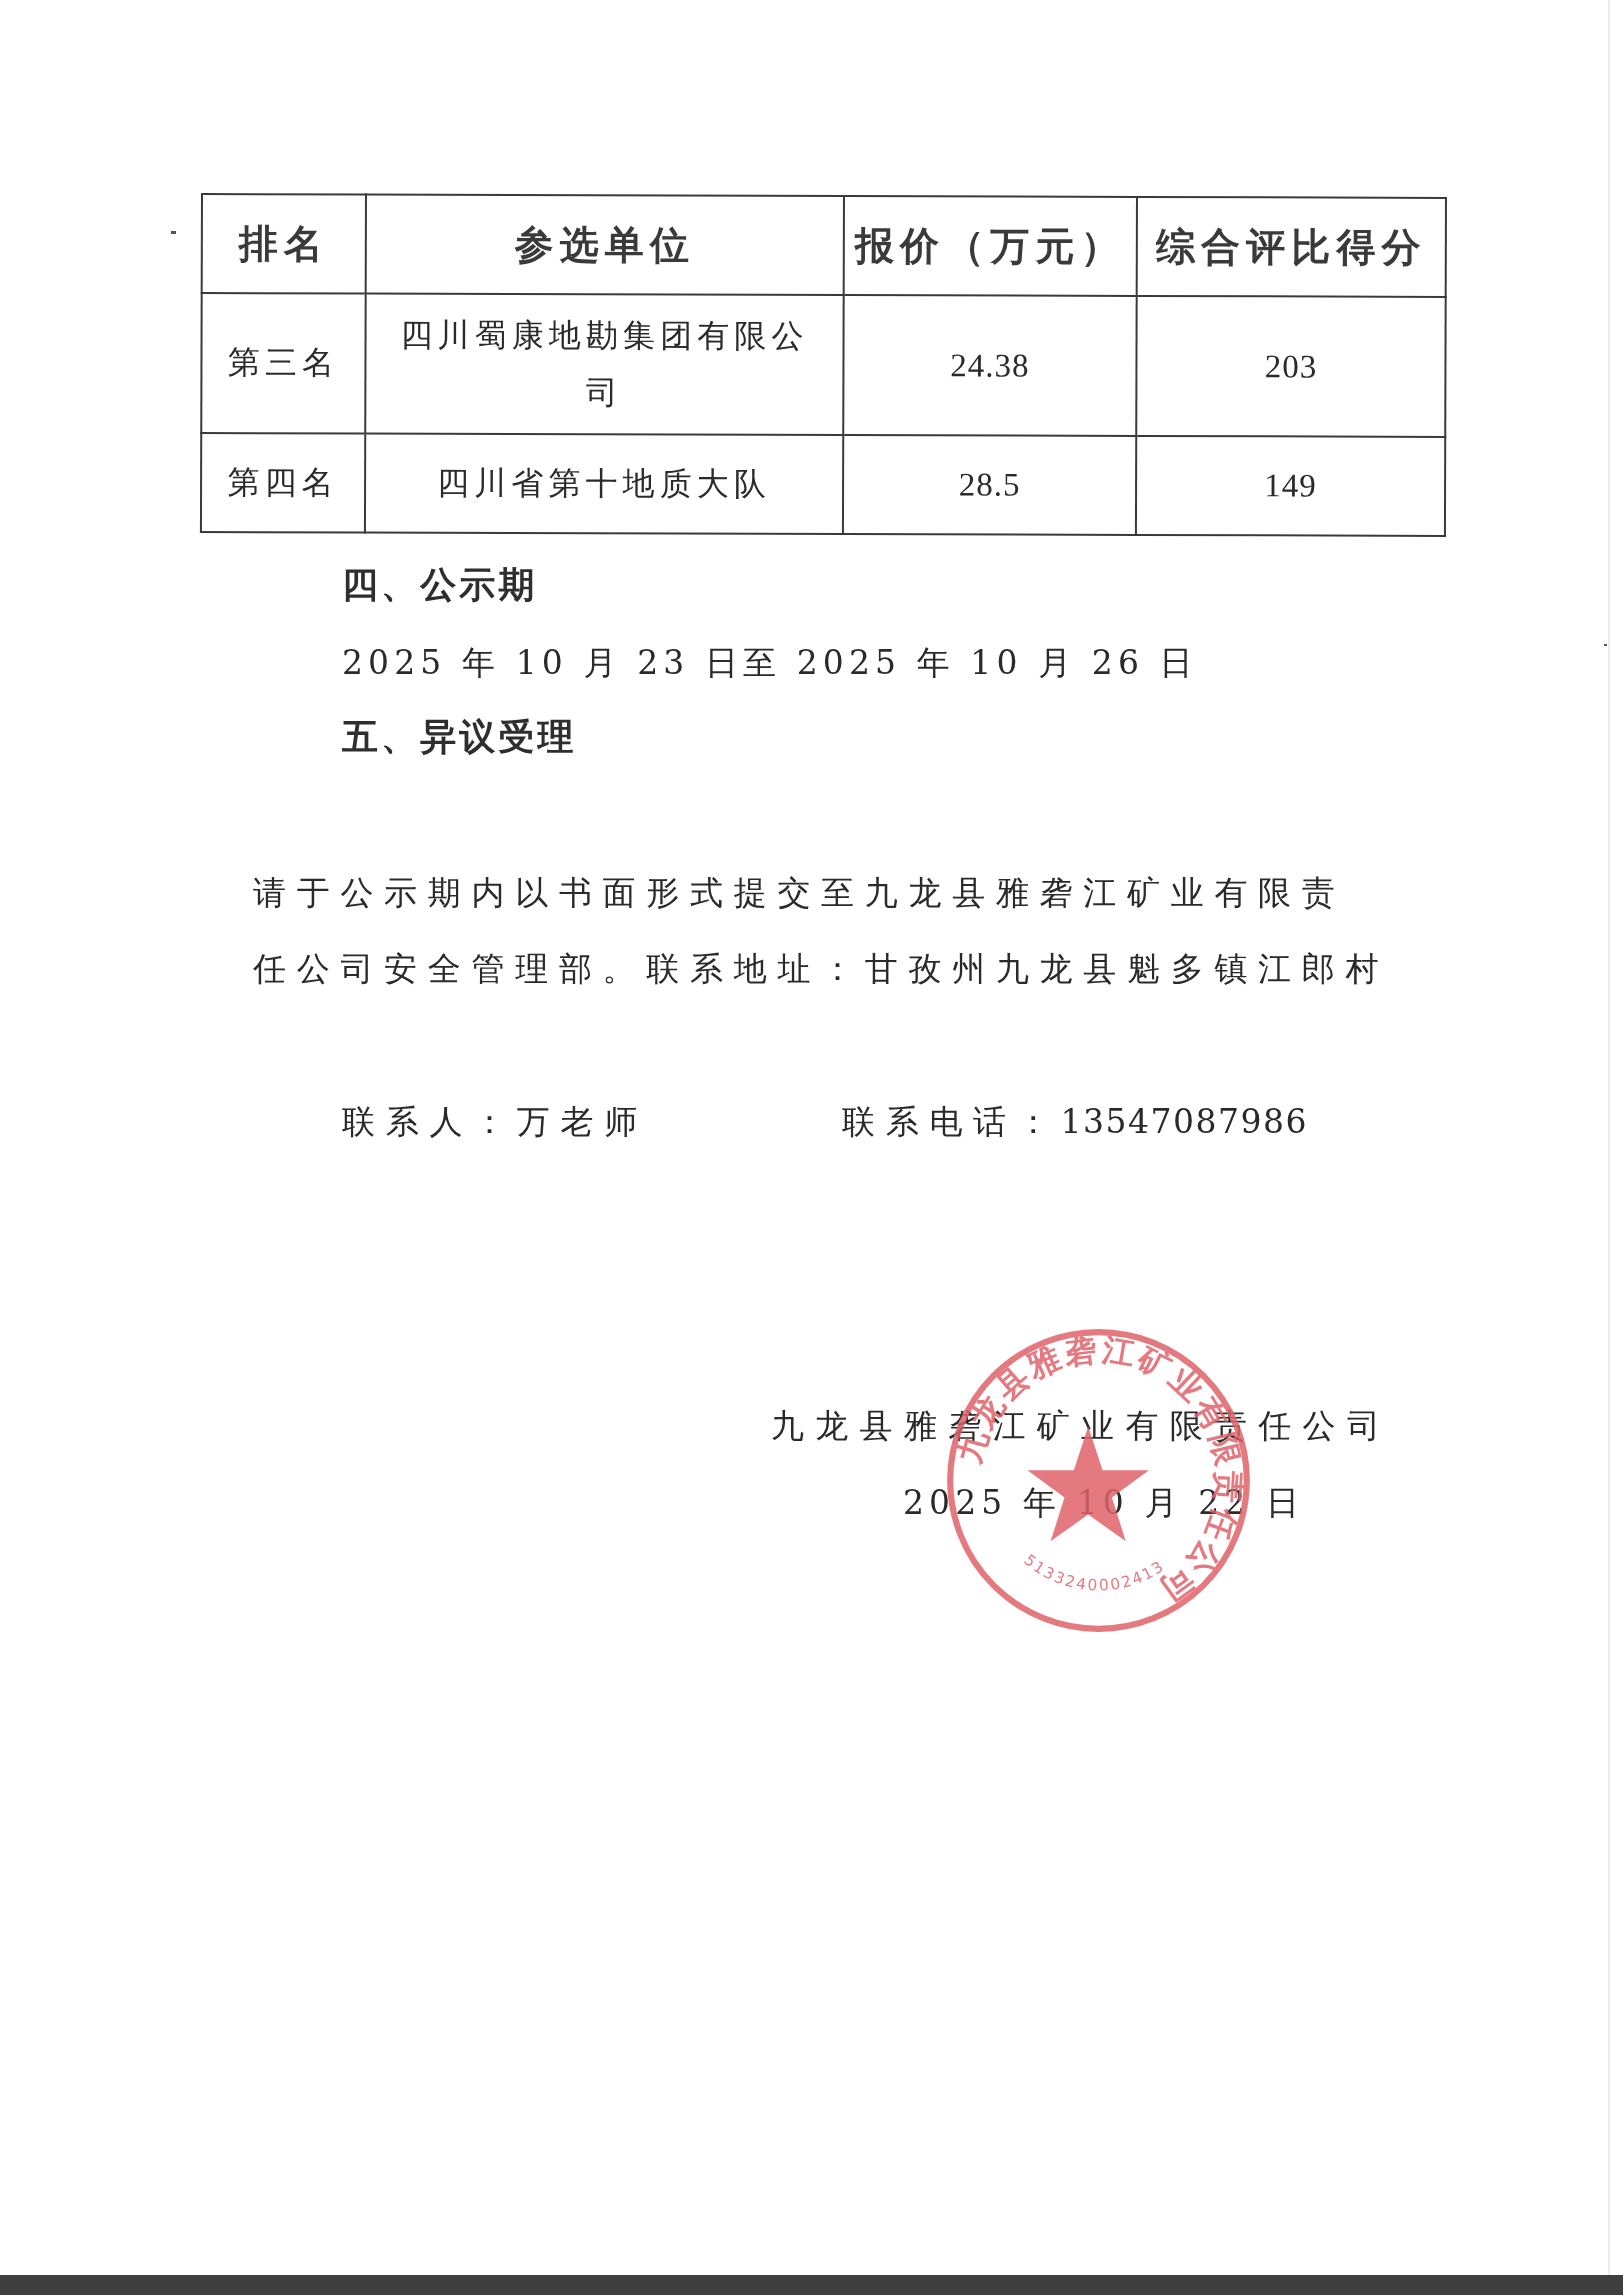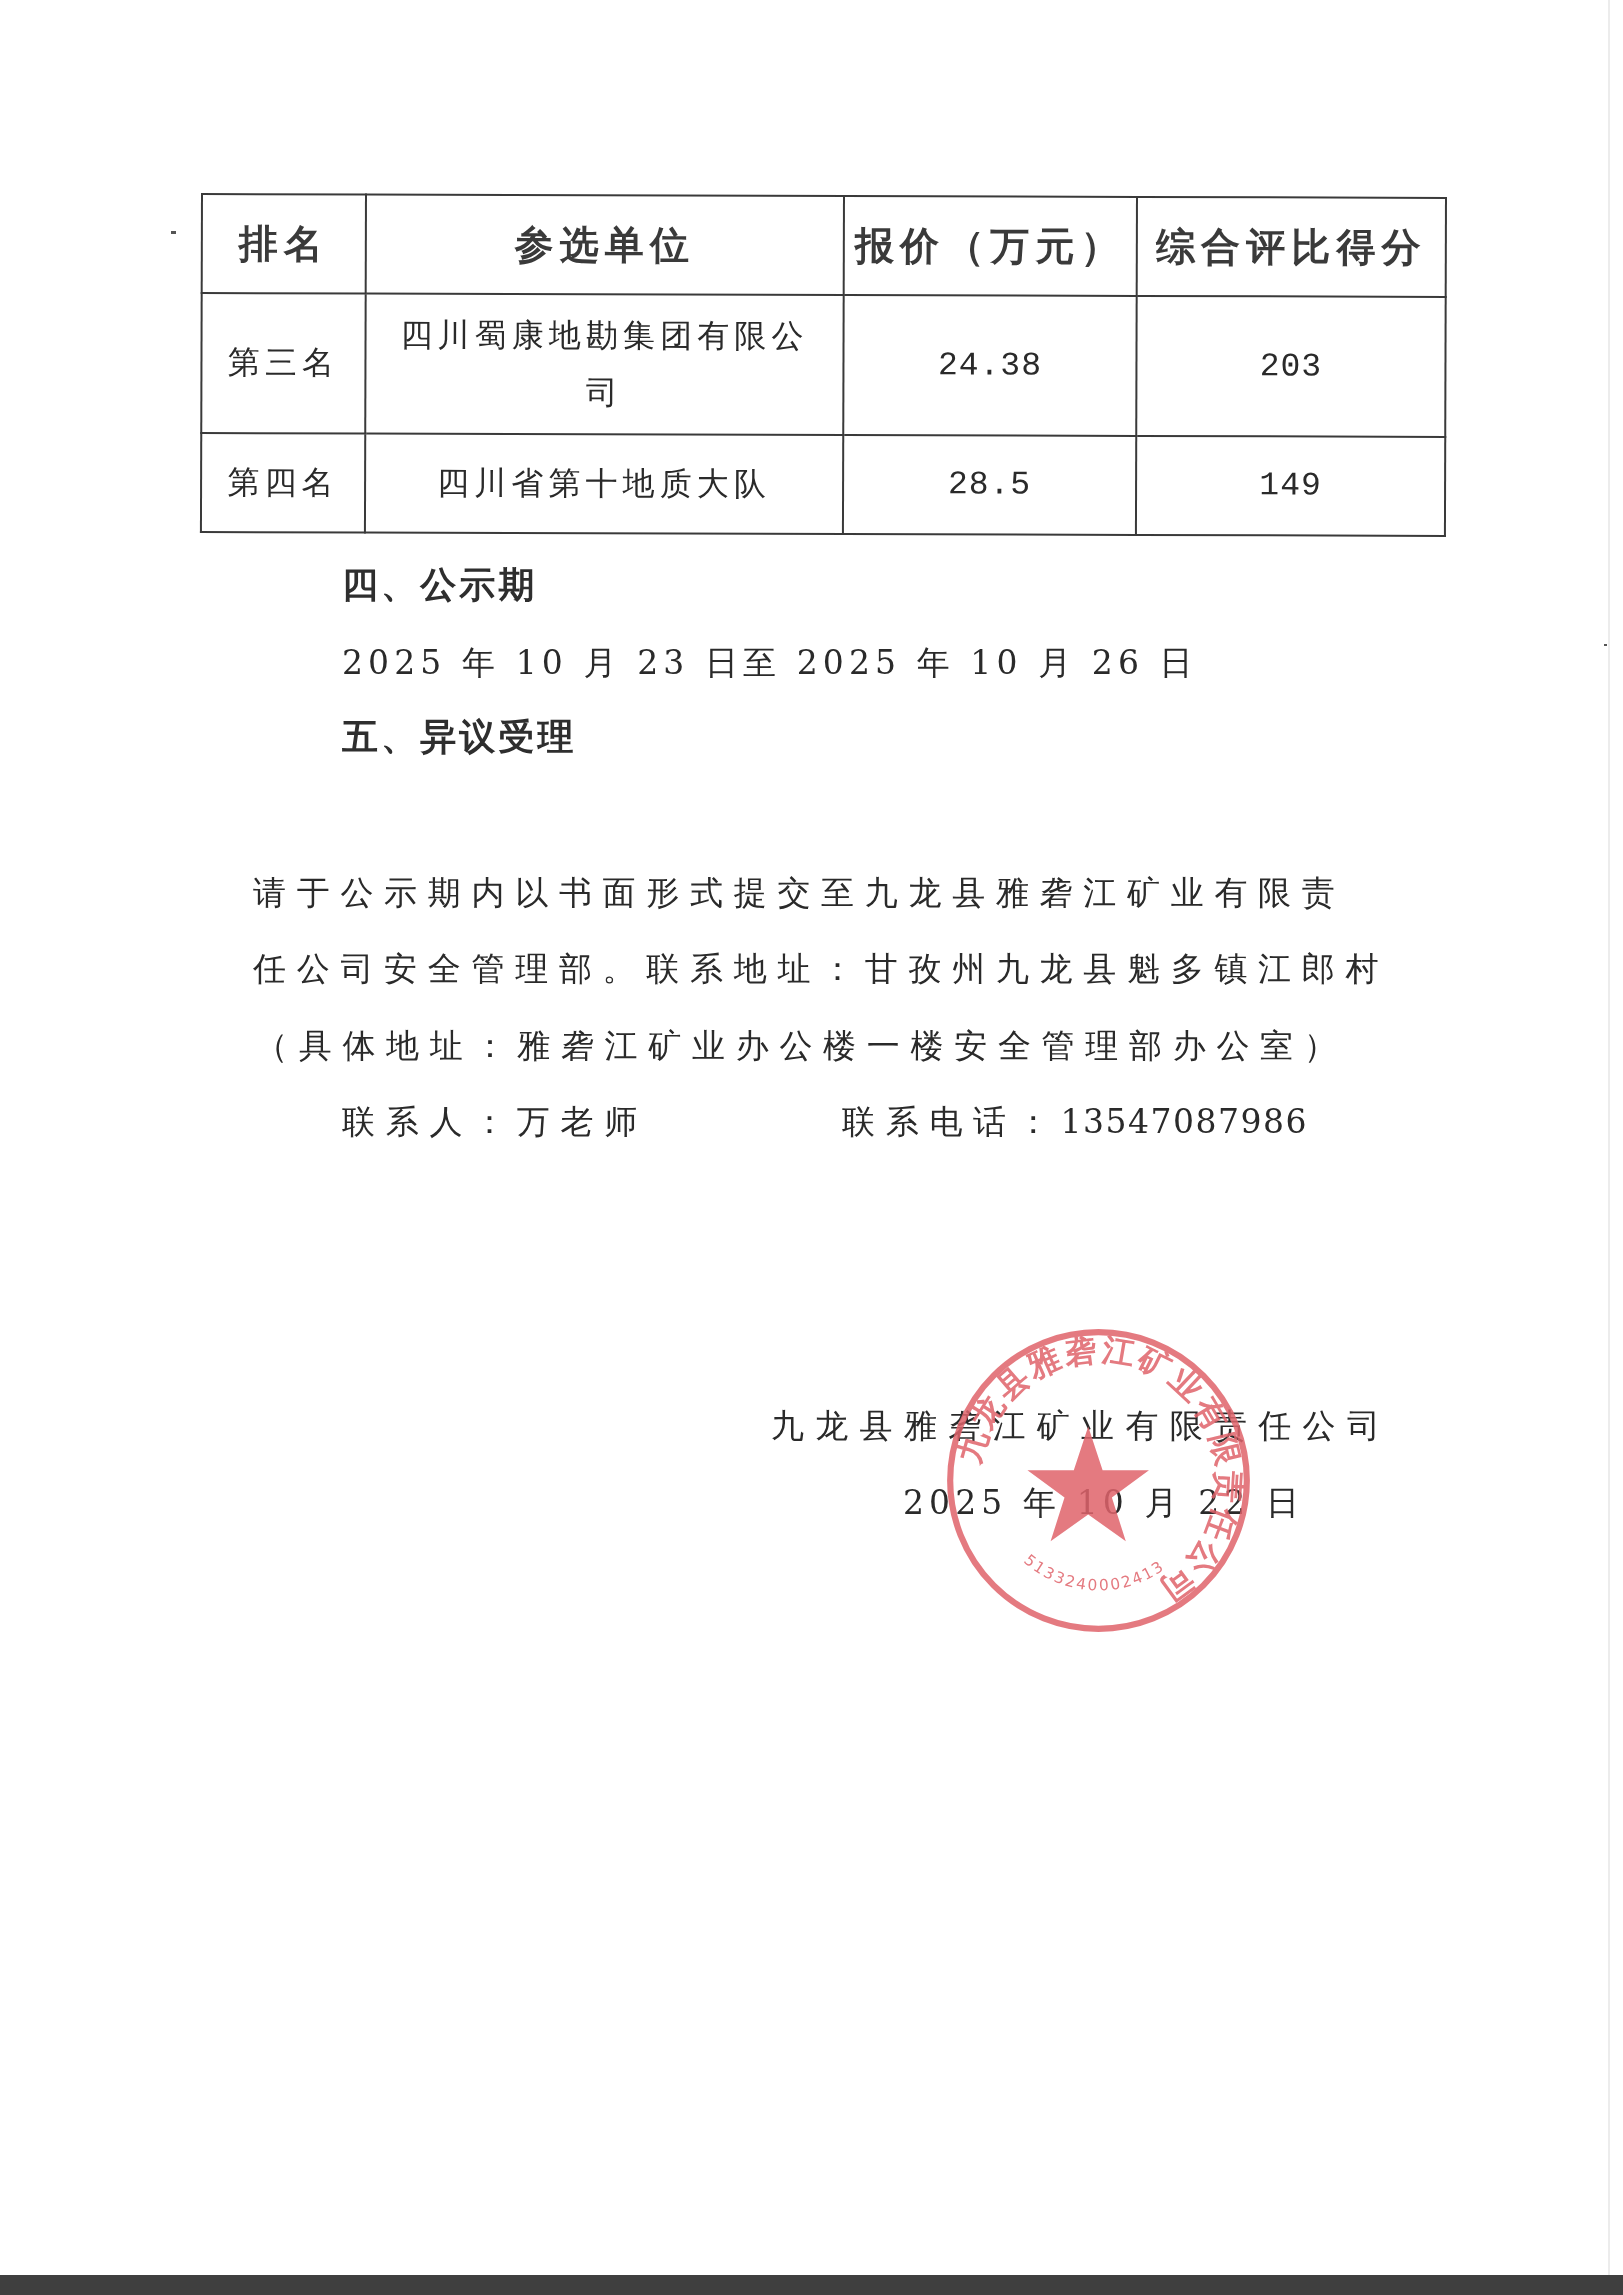--- a/index.html
+++ b/index.html
@@ -11,21 +11,21 @@
   .tbl { position: absolute; left: 201px; top: 193px; border-collapse: collapse;
          transform: rotate(0.18deg); transform-origin: left top; }
   .tbl td, .tbl th { border: 2px solid #3a3a3a; text-align: center; vertical-align: middle; padding: 0; }
   .tbl th { font-family: "DejaVu Sans", "Liberation Sans", sans-serif; font-weight: bold; font-size: 39px;
             letter-spacing: 6.1px; height: 97px; color: #3a3a3a; }
   .tbl td { font-size: 32px; letter-spacing: 5.1px; color: #2a2a2a; }
   .c1 { width: 162px; } .c2 { width: 476px; } .c3 { width: 291px; } .c4 { width: 307px; }
   .r1 td { height: 138px; }
   .r2 td { height: 97px; }
   .tbl td.unit { line-height: 57px; padding: 0 20.5px; }
-  .tbl td.num { font-family: Liberation Mono, monospace; letter-spacing: 1px; font-size: 33px; }
+  .tbl td.num { font-family: Liberation Serif, serif; letter-spacing: 1px; font-size: 33px; }
 
   .line { position: absolute; white-space: nowrap; font-size: 33px; letter-spacing: 10.7px; line-height: 41px; }
   .heading { font-family: "DejaVu Sans", "Liberation Sans", sans-serif; font-weight: bold; font-size: 36px;
              letter-spacing: 3.1px; color: #2e2e2e; }
   .date { letter-spacing: 5.1px; text-align: center; }
 
   .stamp { position: absolute; left: 944px; top: 1326px; width: 309px; height: 309px; opacity: 0.85; }
 
   .scan-bottom { position: absolute; left: 0; top: 2275px; width: 1624px; height: 20.5px;
                  background: #3f3f3f; }
@@ -60,21 +60,20 @@
   </tbody>
     </table>
 
   <div class="line heading" style="left:342px; top:564px;">四、公示期</div>
   <div class="line date" style="left:342px; top:642px;">2025 年 10 月 23 日至 2025 年 10 月 26 日</div>
 
   <div class="line heading" style="left:342px; top:716px;">五、异议受理</div>
 
   <div class="line" style="left:253px; top:872px;">请于公示期内以书面形式提交至九龙县雅砻江矿业有限责</div>
   <div class="line" style="left:253px; top:948px;text-align:right;">任公司安全管理部。联系地址：甘孜州九龙县魁多镇江郎村</div>
-  <div class="line" style="left:255px; top:1025px;">（具体地址：雅砻江矿业办公楼一楼安全管理部办公室）</div>
 
   <div class="line" style="left:342px; top:1101px;">
     <span>联系人：</span><span>万老师</span>
   </div>
   <div class="line" style="left:842px; top:1101px;">
     <span>联系电话：</span><span style="letter-spacing:1.5px;text-align:center;">13547087986</span>
   </div>
 
   <div class="line" style="left:771px; top:1405px; letter-spacing:11.3px;">九龙县雅砻江矿业有限责任公司</div>
   <div class="line date" style="left:903px; top:1482px;">2025 年 10 月 22 日</div>

